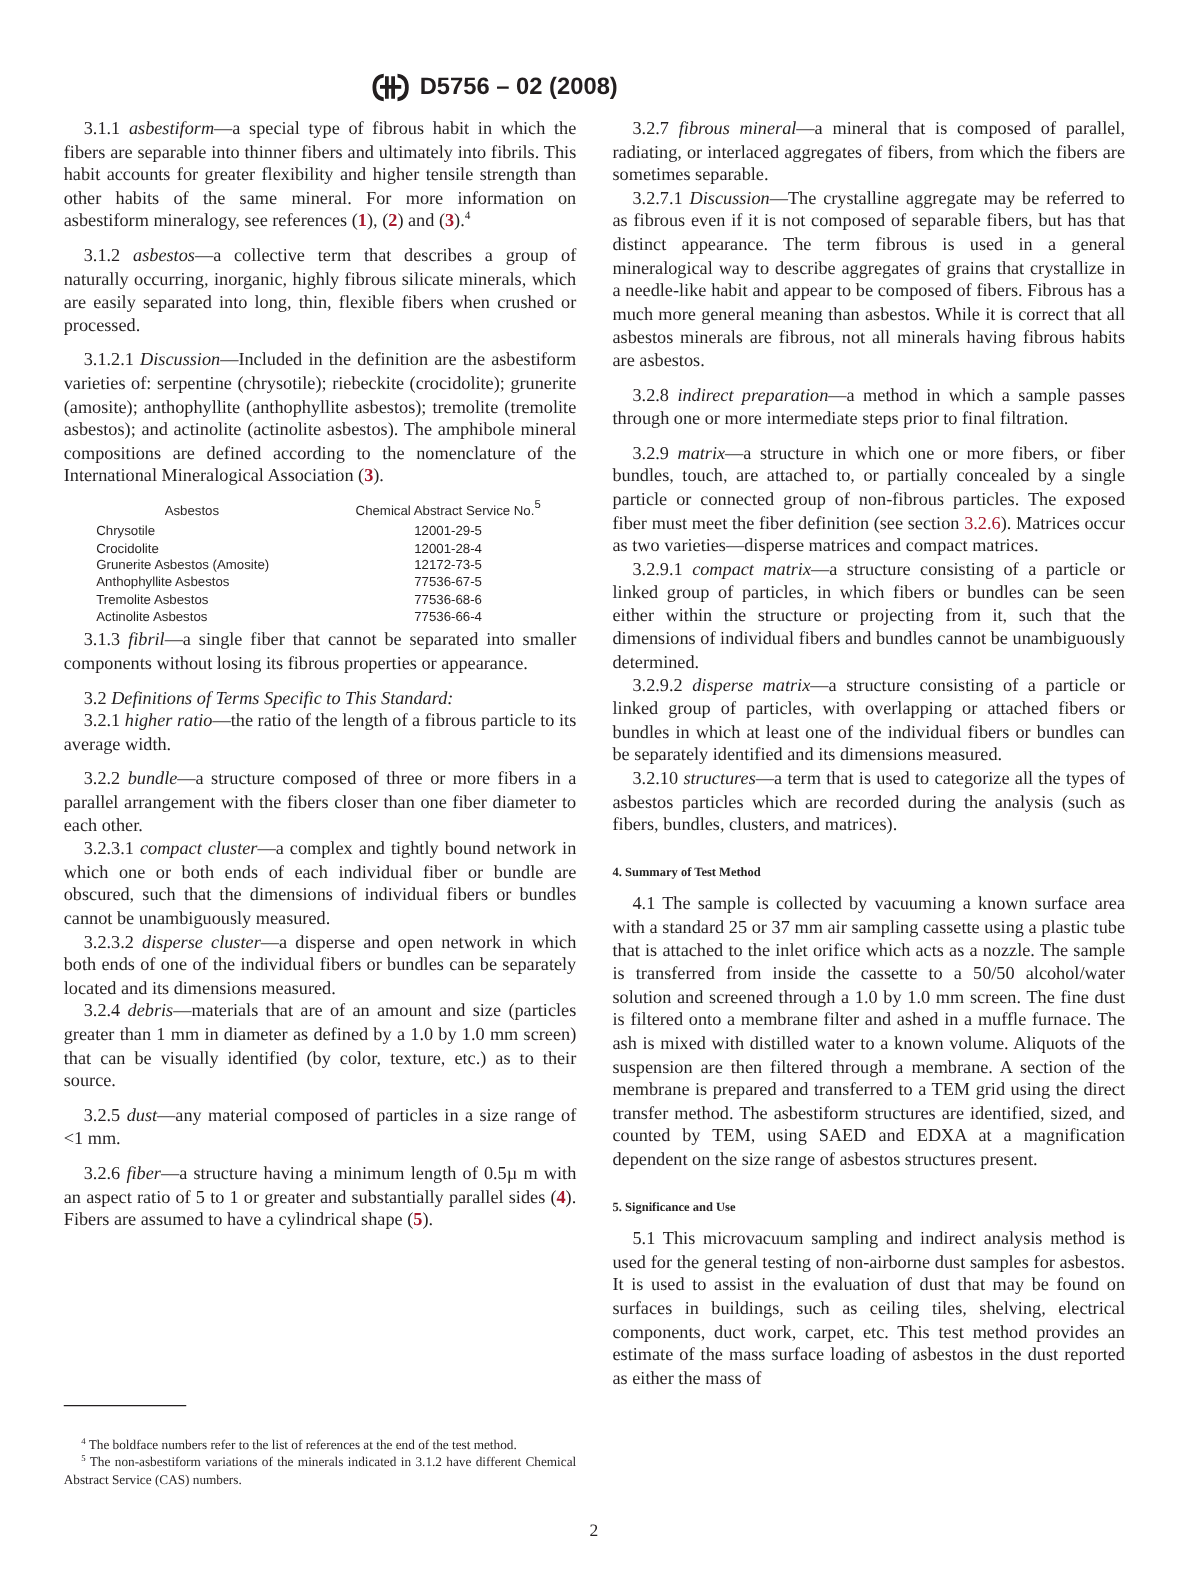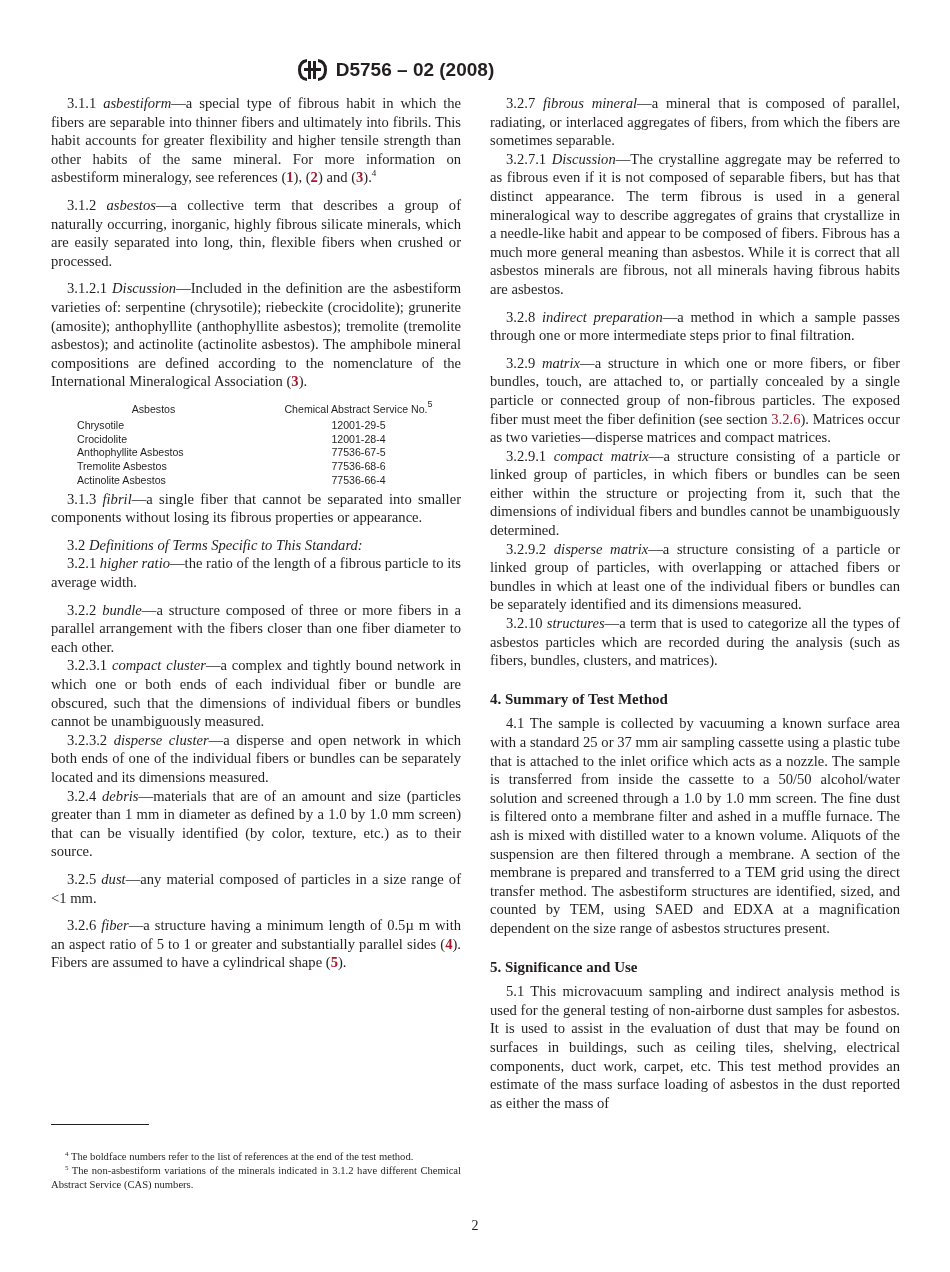--- a/index.html
+++ b/index.html
@@ -24,21 +24,21 @@
     font-size: 14.6px; line-height: 18.6px; text-align: justify;
   }
   .col.left { left: 51px; }
   .col.right { left: 490px; }
   p { margin: 0; text-indent: 16px; hyphens: manual; }
   p.gap { margin-top: 9px; }
   i { font-style: italic; }
   .ref { color: #a6192e; font-weight: bold; }
   .xref { color: #a6192e; }
   sup { font-size: 9px; line-height: 0; vertical-align: 6px; }
-  .h2 { font-weight: bold; font-size: 15px; margin: 20px 0 6px 0; text-indent: 0; }
+  .h2 { font-weight: bold; font-size: 10px; margin: 20px 0 6px 0; text-indent: 0; }
   table.cas {
     width: 100%; border-collapse: collapse; margin: 12px 0 2px 0;
     font-family: "Liberation Sans", "DejaVu Sans", sans-serif;
     font-size: 10.6px; line-height: 13.8px;
   }
   table.cas th { font-weight: normal; text-align: center; vertical-align: middle; padding: 0 0 2px 0; }
   table.cas td { padding: 0; }
   table.cas td.name { padding-left: 26px; text-align: left; }
   table.cas td.num { text-align: center; }
   .fn-rule {
@@ -97,20 +97,24 @@
     <tbody>
       <tr>
         <td class="name">Chrysotile</td>
         <td class="num">12001-29-5</td>
       </tr>
       <tr>
         <td class="name">Crocidolite</td>
         <td class="num">12001-28-4</td>
       </tr>
       <tr>
+        <td class="name">Grunerite Asbestos (Amosite)</td>
+        <td class="num">12172-73-5</td>
+      </tr>
+      <tr>
         <td class="name">Anthophyllite Asbestos</td>
         <td class="num">77536-67-5</td>
       </tr>
       <tr>
         <td class="name">Tremolite Asbestos</td>
         <td class="num">77536-68-6</td>
       </tr>
       <tr>
         <td class="name">Actinolite Asbestos</td>
         <td class="num">77536-66-4</td>

